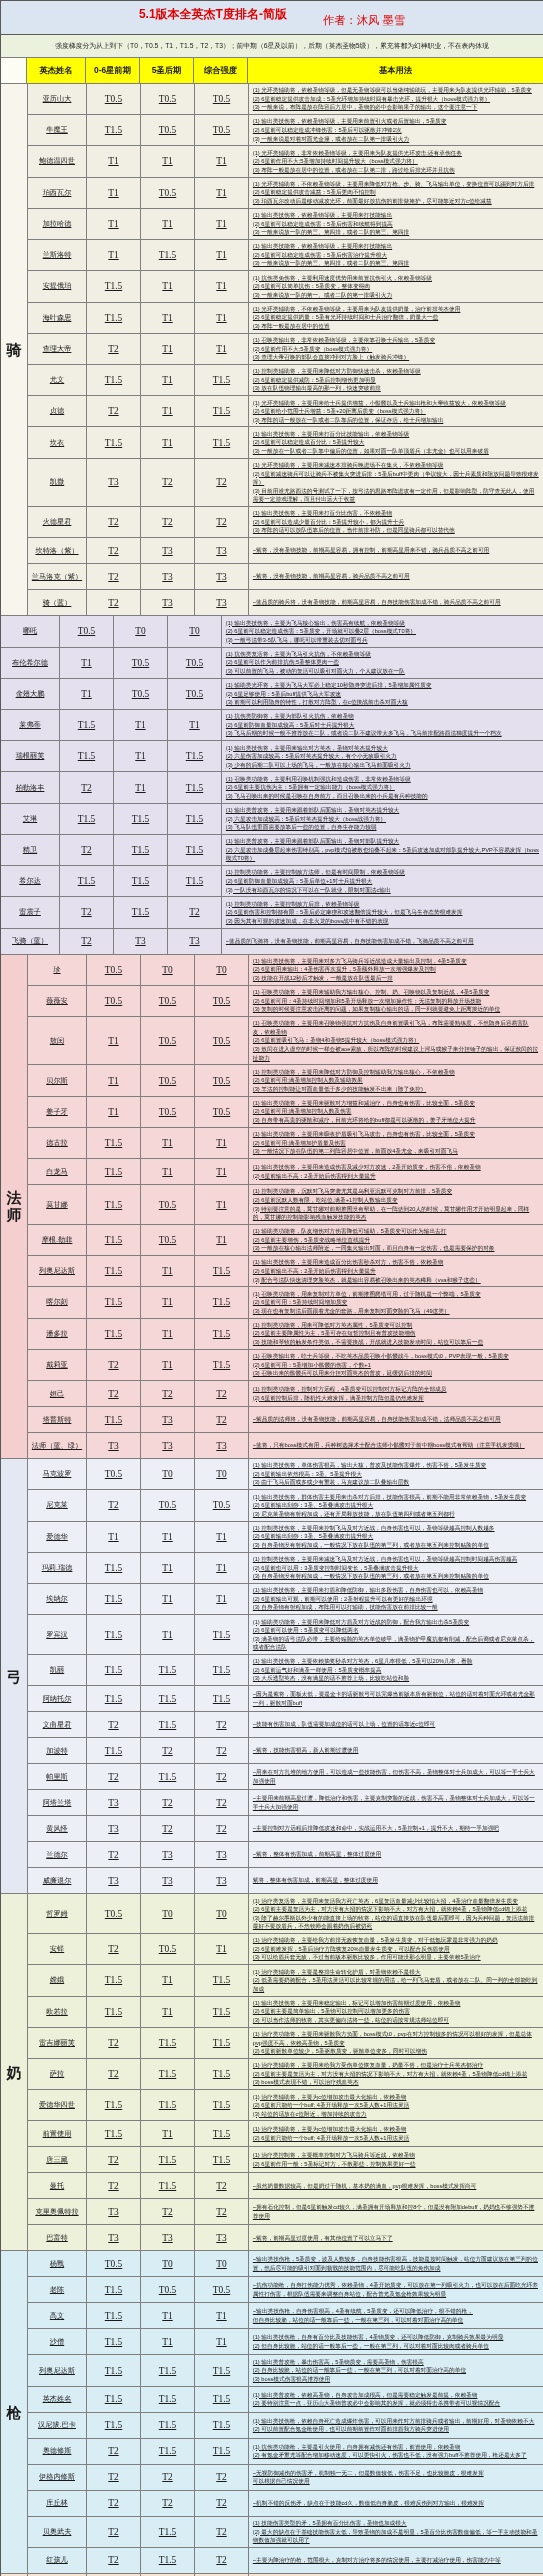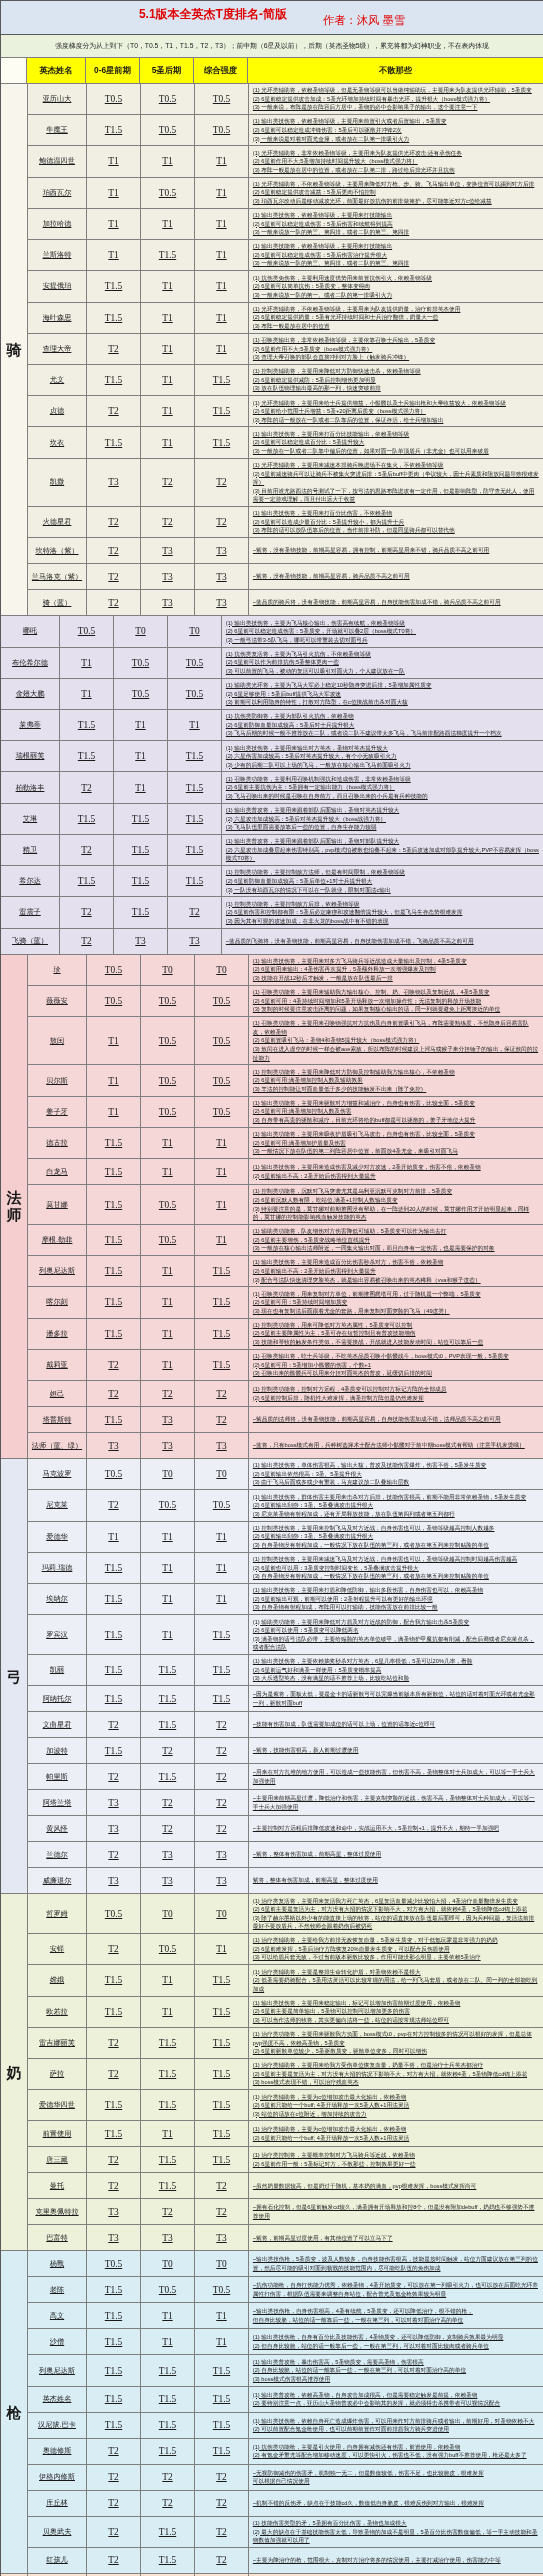--- a/index.html
+++ b/index.html
@@ -39,21 +39,21 @@
   </div>
 
   <div class="notebar">强度梯度分为从上到下（T0，T0.5，T1，T1.5，T2，T3）；前中期（6星及以前），后期（英杰圣物5级），累充将都为幻神职业，不在表内体现</div>
 
   <div class="headrow">
     <div class="hc corner"></div>
     <div class="hc">英杰姓名</div>
     <div class="hc">0-6星前期</div>
     <div class="hc">5圣后期</div>
     <div class="hc">综合强度</div>
-    <div class="hc">不散那些</div>
+    <div class="hc">基本用法</div>
   </div>
 
   <div>
       <div class="section" style="--row-bg: #f1efe3; --cat-bg: #f8f6ec;">
     <div class="catcell">
       <span>骑</span>
     </div>
     <div class="rows">
           <div class="row">
     <div class="cell-name">亚历山大</div>

